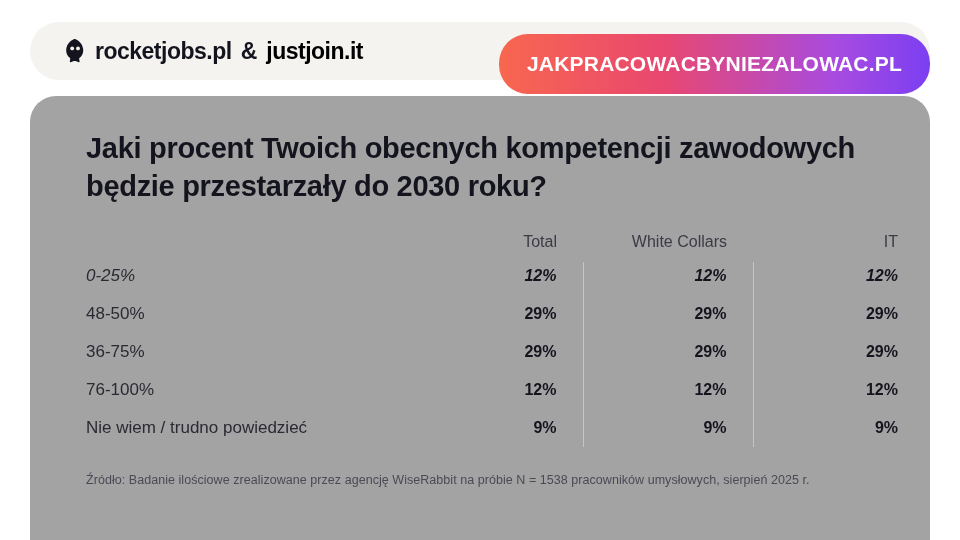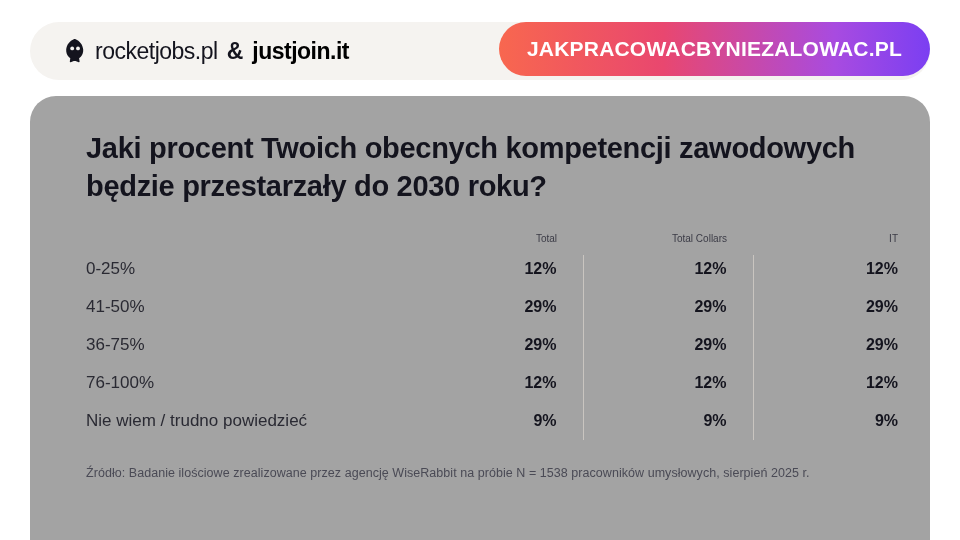--- a/index.html
+++ b/index.html
@@ -45,41 +45,41 @@
   }
   .rocket-logo-icon {
     width: 26px;
     height: 26px;
     margin-right: 7px;
     display: inline-block;
     flex: 0 0 auto;
   }
   .brand-rocket {
     font-size: 23px;
-    font-weight: normal;
+    font-weight: bold;
     letter-spacing: -0.5px;
     color: #14141e;
   }
   .brand-amp {
     font-size: 23px;
     font-weight: bold;
     color: #14141e;
     margin: 0 9px;
   }
   .brand-justjoin {
     font-size: 23px;
     font-weight: bold;
     letter-spacing: -0.5px;
     color: #000000;
   }
   .campaign-pill {
     position: absolute;
     right: 0px;
-    top: 0px;
-    height: 54px;
+    top: 12px;
+    height: 60px;
     border-radius: 29px;
     background: linear-gradient(90deg, #f8674f 0%, #e9476f 38%, #a84be0 78%, #7b3ff2 100%);
     display: flex;
     align-items: center;
     justify-content: center;
     padding: 0 28px;
     box-sizing: border-box;
   }
   .campaign-pill-text {
     color: #ffffff;
@@ -117,21 +117,21 @@
     width: 100%;
     border-collapse: collapse;
     table-layout: fixed;
   }
   .table col.c-label { width: 355px; }
   .table col.c-total { width: 170px; }
   .table col.c-wc    { width: 170px; }
   .table col.c-it    { width: 149px; }
 
   .table th {
-    font-size: 10px;
+    font-size: 16px;
     font-weight: normal;
     color: #3b3b46;
     text-align: right;
     padding: 0 0 11px 0;
     vertical-align: bottom;
   }
   .table th.lbl { text-align: left; }
   .table th.pad-total { padding-right: 26px; }
   .table th.pad-wc { padding-right: 26px; }
   .table th.pad-it { padding-right: 4px; }
@@ -150,21 +150,21 @@
   }
   .table td.val {
     text-align: right;
     font-size: 16px;
     font-weight: bold;
   }
   .table td.v-total { padding-right: 26px; border-right: 1px solid #c9c5c0; }
   .table td.v-wc { padding-right: 26px; border-right: 1px solid #c9c5c0; }
   .table td.v-it { padding-right: 4px; }
 
-  .table tbody tr:first-child td { padding-top: 4px; }
+  .table tbody tr:first-child td { padding-top: 4px; font-style: italic; }
 
   .source {
     margin: 26px 0 0 28px;
     font-size: 12.5px;
     color: #4a4a55;
     letter-spacing: 0.05px;
   }
 </style>
 </head>
 <body>
@@ -196,33 +196,33 @@
       <colgroup>
         <col class="c-label">
         <col class="c-total">
         <col class="c-wc">
         <col class="c-it">
       </colgroup>
       <thead>
         <tr>
           <th class="lbl"></th>
           <th class="pad-total">Total</th>
-          <th class="pad-wc">Total Collars</th>
+          <th class="pad-wc">White Collars</th>
           <th class="pad-it">IT</th>
         </tr>
       </thead>
       <tbody>
         <tr>
           <td class="lbl">0-25%</td>
           <td class="val v-total">12%</td>
           <td class="val v-wc">12%</td>
           <td class="val v-it">12%</td>
         </tr>
         <tr>
-          <td class="lbl">41-50%</td>
+          <td class="lbl">48-50%</td>
           <td class="val v-total">29%</td>
           <td class="val v-wc">29%</td>
           <td class="val v-it">29%</td>
         </tr>
         <tr>
           <td class="lbl">36-75%</td>
           <td class="val v-total">29%</td>
           <td class="val v-wc">29%</td>
           <td class="val v-it">29%</td>
         </tr>

